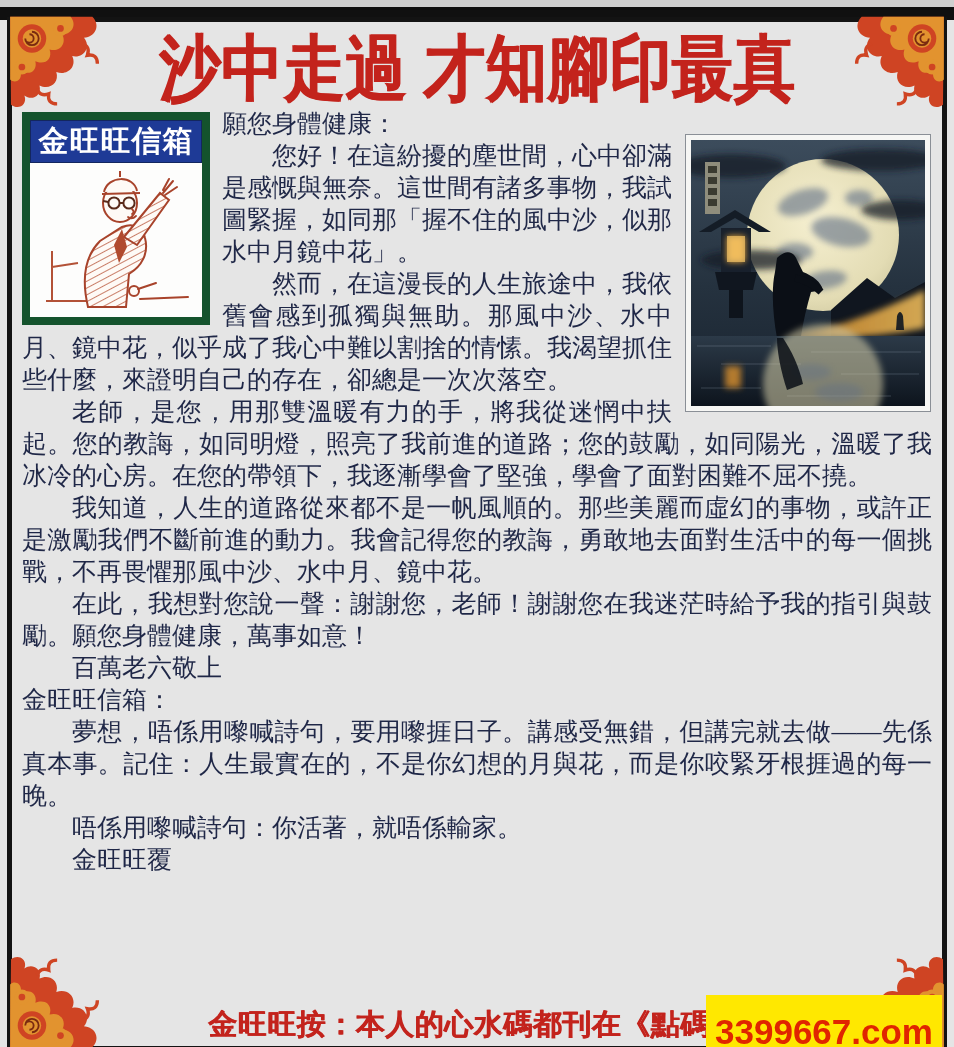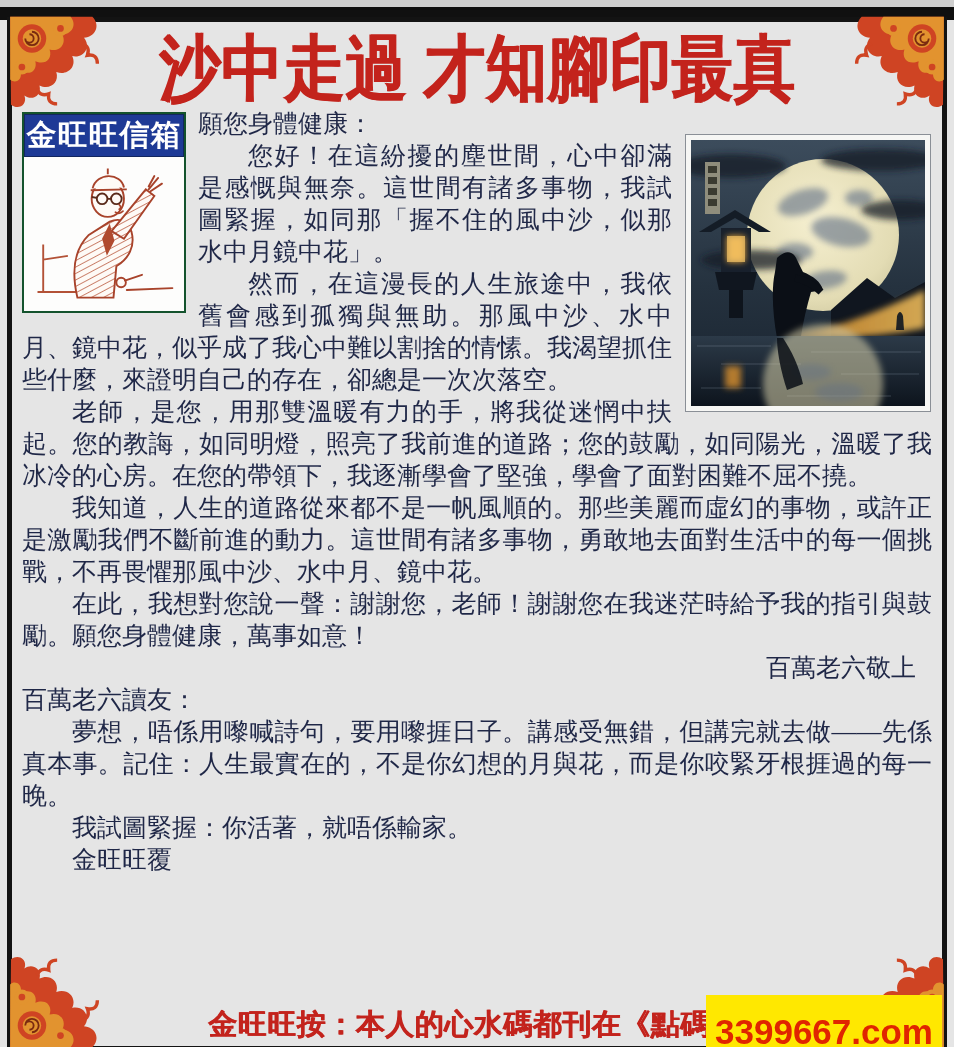--- a/index.html
+++ b/index.html
@@ -24,41 +24,41 @@
   .orn.tl { left:8px;  top:8px; }
   .orn.tr { right:8px; top:8px;    transform:scaleX(-1); }
   .orn.bl { left:8px;  bottom:5px; transform:scaleY(-1); }
   .orn.br { right:8px; bottom:5px; transform:scale(-1,-1); }
 
   .content {
     position:absolute; left:22px; right:22px; top:101px; z-index:1;
     color:#1f2747; font-size:25px; line-height:32px; text-align:justify;
   }
   .mailbox {
-    float:left; width:164px; margin:4px 12px 4px 0;
-    border:2px solid #14532d; background:#fdfdfc; box-sizing:border-box;
+    float:left; width:188px; margin:4px 12px 4px 0;
+    border:8px solid #14532d; background:#fdfdfc; box-sizing:border-box;
   }
   .mailbox-header {
     background:#1e3a96; color:#ffffff; text-align:center;
     font-family:"Liberation Sans","DejaVu Sans",sans-serif;
     font-size:30px; font-weight:bold; letter-spacing:1px; padding:4px 0 5px;
     border:1px solid #13265f;
   }
   .mailbox-body { height:150px; padding:2px 4px; }
   .mailbox-body svg { width:100%; height:100%; }
 
   .scene {
     float:right; width:234px; height:266px; margin:27px 2px 8px 14px;
     border:5px solid #f6f6f4; outline:1px solid #8a8f96; background:#1c2836;
   }
   .scene svg { width:100%; height:100%; display:block; }
 
   .content p { margin:0; text-indent:2em; }
   .content p.no-indent { text-indent:0; }
-  .sig-letter { text-align:right; padding-right:16px; text-indent:0; }
+  .sig-letter { padding-right:16px; text-indent:0; }
   .reply-closing { text-indent:3.6em; }
   .sig-reply { text-align:left; padding-right:84px; text-indent:0; }
 
   .footer-notice {
     position:absolute; left:208px; bottom:9px; z-index:6;
     color:#c3231c; font-weight:bold; font-size:29px; letter-spacing:0.5px;
     text-shadow:0.8px 0 0 #c3231c; white-space:nowrap;
   }
   .site-badge {
     position:absolute; right:12px; bottom:0; z-index:7;
@@ -257,27 +257,27 @@
         <rect x="34" y="226" width="16" height="22" fill="#d9902e" opacity="0.8" filter="url(#soft)"></rect>
 
         <path d="M206,176 q3,-8 6,0 l1,14 l-8,0 Z" fill="#0e1520" opacity="0.9"></path>
       </svg>
     </div>
 
     <p class="no-indent">願您身體健康：</p>
     <p>您好！在這紛擾的塵世間，心中卻滿是感慨與無奈。這世間有諸多事物，我試圖緊握，如同那「握不住的風中沙，似那水中月鏡中花」。</p>
     <p>然而，在這漫長的人生旅途中，我依舊會感到孤獨與無助。那風中沙、水中月、鏡中花，似乎成了我心中難以割捨的情愫。我渴望抓住些什麼，來證明自己的存在，卻總是一次次落空。</p>
     <p>老師，是您，用那雙溫暖有力的手，將我從迷惘中扶起。您的教誨，如同明燈，照亮了我前進的道路；您的鼓勵，如同陽光，溫暖了我冰冷的心房。在您的帶領下，我逐漸學會了堅強，學會了面對困難不屈不撓。</p>
-    <p>我知道，人生的道路從來都不是一帆風順的。那些美麗而虛幻的事物，或許正是激勵我們不斷前進的動力。這世間有諸多事物，勇敢地去面對生活中的每一個挑戰，不再畏懼那風中沙、水中月、鏡中花。</p>
+    <p>我知道，人生的道路從來都不是一帆風順的。那些美麗而虛幻的事物，或許正是激勵我們不斷前進的動力。我會記得您的教誨，勇敢地去面對生活中的每一個挑戰，不再畏懼那風中沙、水中月、鏡中花。</p>
     <p>在此，我想對您說一聲：謝謝您，老師！謝謝您在我迷茫時給予我的指引與鼓勵。願您身體健康，萬事如意！</p>
     <p class="sig-letter">百萬老六敬上</p>
 
     <div class="reply">
-      <p class="no-indent">百萬老六讀友：</p>
+      <p class="no-indent">金旺旺信箱：</p>
       <p>夢想，唔係用嚟喊詩句，要用嚟捱日子。講感受無錯，但講完就去做——先係真本事。記住：人生最實在的，不是你幻想的月與花，而是你咬緊牙根捱過的每一晚。</p>
-      <p class="reply-closing">我試圖緊握：你活著，就唔係輸家。</p>
+      <p class="reply-closing">唔係用嚟喊詩句：你活著，就唔係輸家。</p>
       <p class="sig-reply">金旺旺覆</p>
     </div>
   </div>
 
   <div class="footer-notice">金旺旺按：本人的心水碼都刊在《點碼成金》，請查閱</div>
   <div class="site-badge">3399667.com</div>
 </div>
 
 </body></html>

